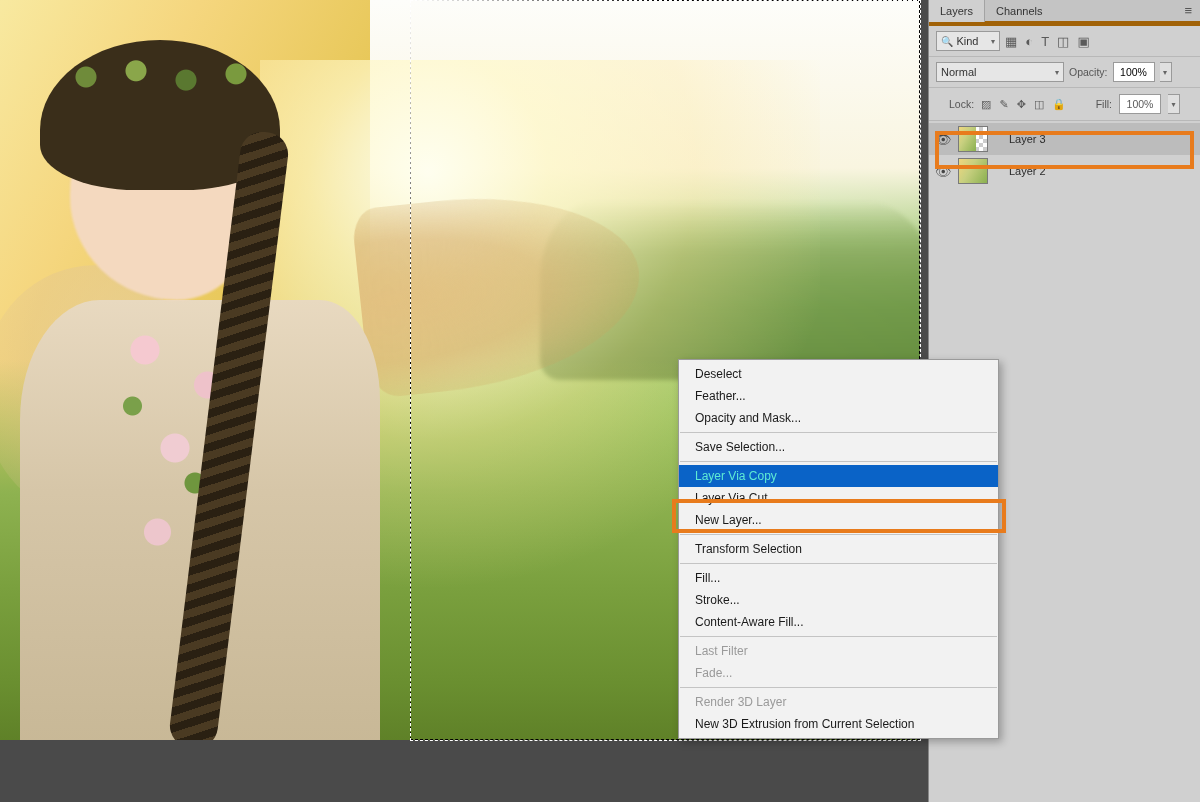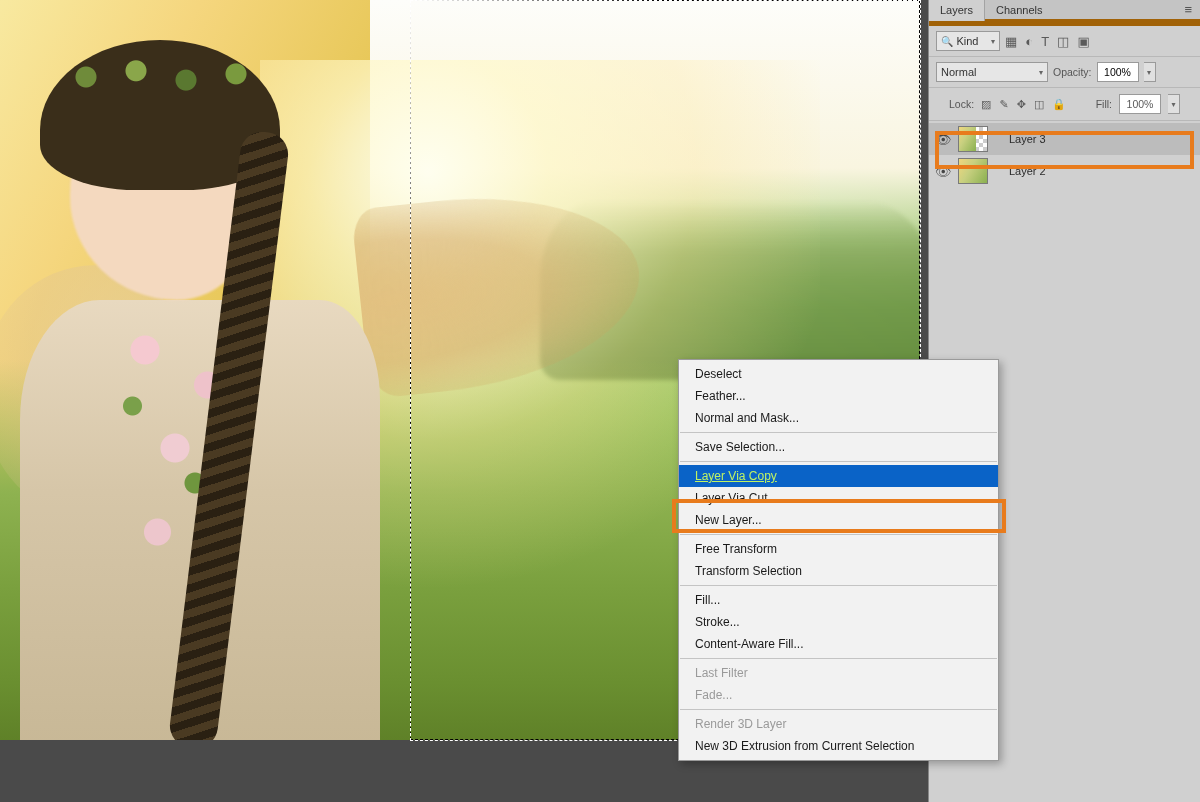--- a/index.html
+++ b/index.html
@@ -16,51 +16,51 @@
 .hair { position:absolute; left:40px; top:0; width:240px; height:150px; background: #3a2e1a; border-radius: 50% 50% 40% 40% / 60% 60% 30% 30%; }
 .braid { position:absolute; left:205px; top:90px; width:48px; height:620px; background: repeating-linear-gradient(155deg, #2a2012 0 8px, #4a3a22 8px 16px); border-radius: 22px; transform: rotate(7deg); }
 .crown { position:absolute; left:36px; top:6px; width:250px; height:62px; background: radial-gradient(circle at 20% 50%, #6f8b3a 0 10px, transparent 11px), radial-gradient(circle at 40% 40%, #8aa64a 0 10px, transparent 11px), radial-gradient(circle at 60% 55%, #5a7830 0 10px, transparent 11px), radial-gradient(circle at 80% 45%, #7a9a3e 0 10px, transparent 11px); }
 .dress { position:absolute; left:20px; top:260px; width:360px; height:480px; background: linear-gradient(to bottom, #e8d9c0 0%, #d6c6a8 40%, #c6b694 100%); border-radius: 80px 60px 30px 30px / 120px 100px 30px 30px; }
 .dressflowers { position:absolute; left:70px; top:240px; width:250px; height:350px; background: radial-gradient(circle at 30% 20%, #f5c9d0 0 14px, transparent 15px), radial-gradient(circle at 55% 30%, #eec2ca 0 13px, transparent 14px), radial-gradient(circle at 42% 48%, #f0ccd2 0 14px, transparent 15px), radial-gradient(circle at 63% 60%, #e8bec6 0 13px, transparent 14px), radial-gradient(circle at 35% 72%, #edc6cc 0 13px, transparent 14px), radial-gradient(circle at 25% 36%, #7aa04a 0 9px, transparent 10px), radial-gradient(circle at 50% 58%, #6f963e 0 10px, transparent 11px), radial-gradient(circle at 58% 78%, #7ea64e 0 10px, transparent 11px); }
 .wing { position:absolute; left:360px; top:195px; width:280px; height:190px; background: radial-gradient(ellipse at 10% 50%, rgba(224,186,122,0.85) 0%, rgba(214,172,106,0.6) 45%, rgba(204,160,92,0.25) 70%, rgba(204,160,92,0) 100%); border-radius: 10% 80% 85% 12% / 20% 55% 60% 25%; transform: rotate(-6deg); filter: blur(0.6px); }
 .wing2 { position:absolute; left:-18px; top:220px; width:170px; height:250px; background: radial-gradient(ellipse at 80% 30%, rgba(232,208,160,0.7) 0%, rgba(224,196,146,0.4) 50%, rgba(224,196,146,0) 100%); border-radius: 70% 20% 20% 70% / 50% 30% 30% 60%; transform: rotate(12deg); }
 .selection-marquee { position: absolute; left: 410px; top: 0; width: 510px; height: 740px; border: 1.5px dashed #000; background: transparent; pointer-events: none; }
 .selection-marquee::after{ content:""; position:absolute; inset:-1.5px; border:1.5px dashed #fff; border-dash-offset:4px; }
 .panel-area { position: absolute; right: 0; top: 0; width: 272px; height: 802px; background: #d0d0d0; border-left: 1px solid #888; }
-.panel-tabs { display: flex; align-items: center; height: 26px; background: #c4c4c4; border-bottom: 7px solid #a16207; }
+.panel-tabs { display: flex; align-items: center; height: 26px; background: #c4c4c4; border-bottom: 5px solid #a16207; }
 .panel-tab { padding: 5px 11px; color: #333; cursor: default; }
 .panel-tab.active { background: #d0d0d0; border-right: 1px solid #a3a3a3; }
 .panel-menu { margin-left: auto; padding: 0 8px; color: #555; cursor: pointer; font-size: 13px; }
 .panel-row { display: flex; align-items: center; padding: 5px 7px; gap: 5px; border-bottom: 1px solid #b8b8b8; }
 .dropdown { height: 20px; border: 1px solid #9a9a9a; background: #e6e6e6; display: flex; align-items: center; padding: 0 4px; font-size: 10.5px; color: #333; }
 .dropdown .arrow { margin-left: auto; font-size: 8px; color: #666; }
 .filter-dropdown { width: 64px; }
 .icon-filter-row { display: flex; gap: 8px; align-items: center; color: #5a5a5a; }
 .icon-filter-row span { font-size: 13px; cursor: pointer; }
-.blend-dropdown { width: 112px; }
+.blend-dropdown { width: 128px; }
 .field-label { color: #555; font-size: 10.5px; text-align: right; }
 .pct-field { width: 42px; height: 20px; border: 1px solid #9a9a9a; background: #fff; display:flex; align-items:center; justify-content:center; font-size:10.5px;text-align:right; }
 .pct-stepper { width: 12px; height: 20px; border: 1px solid #9a9a9a; border-left: none; background: #e0e0e0; display:flex; align-items:center; justify-content:center; font-size:8px; color:#666; }
 .lock-row { padding: 6px 20px; display:flex; align-items:center; gap:7px; border-bottom: 1px solid #b8b8b8; color:#5a5a5a; }
 .lock-row .icons { display:flex; gap:8px; font-size:12px; }
 .layers-list { padding: 2px 0; }
 .layer-item { display: flex; align-items: center; height: 32px; padding: 0 6px; gap: 7px; }
 .layer-item.selected { background: #bcbcbc; }
 .eye-icon { width: 16px; text-align: center; color: #444; font-size: 13px; }
 .layer-thumb { width: 30px; height: 26px; border: 1px solid #7a7a7a; background-size: cover; background-position: center; position: relative; }
 .checker-bg { background-image: linear-gradient(45deg,#ccc 25%,transparent 25%,transparent 75%,#ccc 75%),linear-gradient(45deg,#ccc 25%,#fff 25%,#fff 75%,#ccc 75%); background-size: 8px 8px; background-position: 0 0, 4px 4px; }
 .thumb-img { position:absolute; left:0; top:0; width:60%; height:100%; background: linear-gradient(120deg, #f0d77e 0%, #c8d080 40%, #8ab050 100%); }
 .thumb-full { position:absolute; inset:0; background: linear-gradient(120deg, #f0d77e 0%, #c8d080 40%, #8ab050 100%); }
 .layer-name { color: #2a2a2a; font-size: 11px; padding-left: 14px; }
 .highlight-box { position: absolute; border: 4px solid #e87b1c; pointer-events: none; }
 .hl-layer { right: 6px; top: 131px; width: 259px; height: 38px; }
 .hl-menu { left: 672px; top: 499px; width: 334px; height: 34px; }
 .ctx-menu { position: absolute; left: 678px; top: 359px; width: 321px; background: #f2f2f2; border: 1px solid #9a9a9a; box-shadow: 3px 3px 8px rgba(0,0,0,0.28); padding: 3px 0; }
 .ctx-item { padding: 4px 16px; color: #1a1a1a; font-size: 12px; cursor: default; }
-.ctx-item.selected { background: #0a63c7; color: #bef264; text-decoration: underline; }
+.ctx-item.selected { background: #0a63c7; color: #5eead4; }
 .ctx-item.disabled { color: #9a9a9a; }
 .ctx-sep { height: 1px; background: #c4c4c4; margin: 3px 1px; }
 </style>
 </head>
 <body>
 
 <div class="workspace">
 
   <div class="canvas-area">
     <div class="canvas-image">
@@ -142,29 +142,28 @@
             <div class="thumb-full"></div>
           </div>
         <span class="layer-name">Layer 2</span>
       </div>
     </div>
   </div>
 
   <div class="ctx-menu" id="ctx-menu">
       <div class="ctx-item">Deselect</div>
       <div class="ctx-item">Feather...</div>
-      <div class="ctx-item">Normal and Mask...</div>
+      <div class="ctx-item">Opacity and Mask...</div>
       <div class="ctx-sep"></div>
       <div class="ctx-item">Save Selection...</div>
       <div class="ctx-sep"></div>
       <div class="ctx-item selected">Layer Via Copy</div>
       <div class="ctx-item">Layer Via Cut</div>
       <div class="ctx-item">New Layer...</div>
       <div class="ctx-sep"></div>
-      <div class="ctx-item">Free Transform</div>
       <div class="ctx-item">Transform Selection</div>
       <div class="ctx-sep"></div>
       <div class="ctx-item">Fill...</div>
       <div class="ctx-item">Stroke...</div>
       <div class="ctx-item">Content-Aware Fill...</div>
       <div class="ctx-sep"></div>
       <div class="ctx-item disabled">Last Filter</div>
       <div class="ctx-item disabled">Fade...</div>
       <div class="ctx-sep"></div>
       <div class="ctx-item disabled">Render 3D Layer</div>

